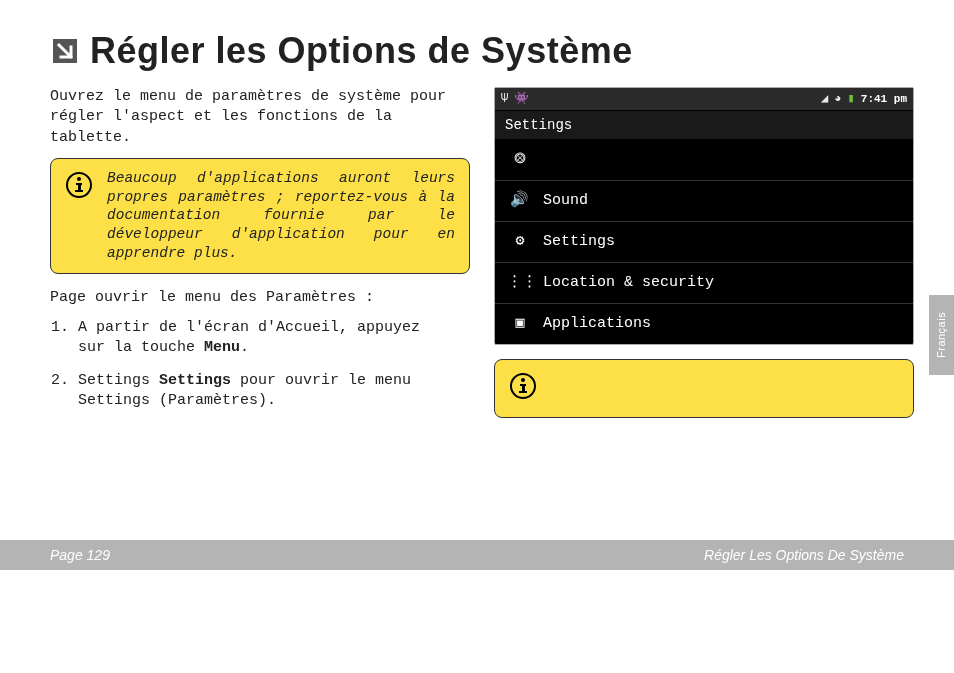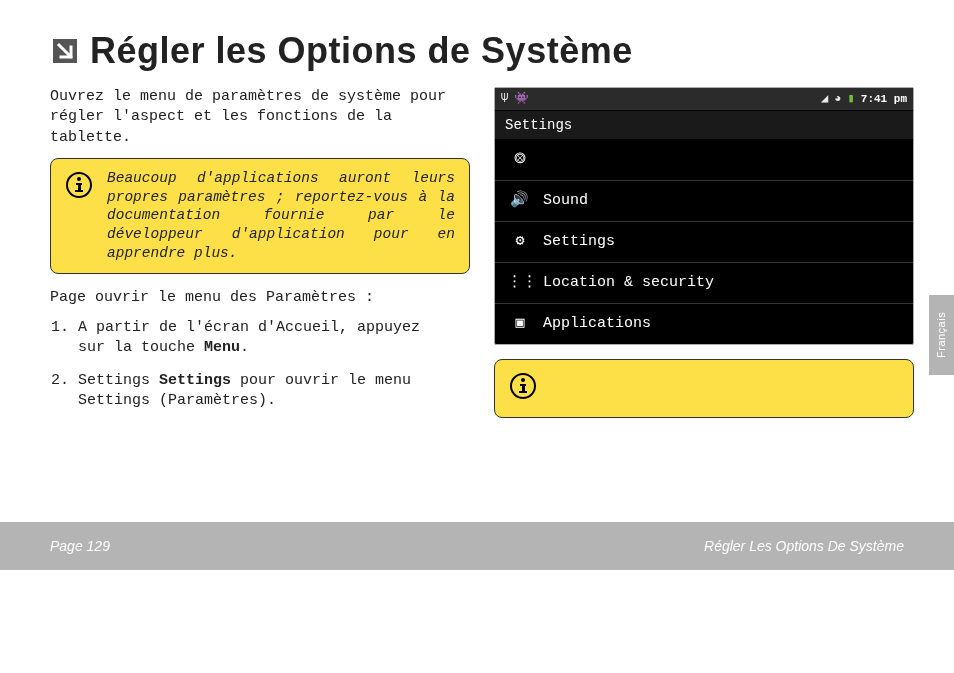--- a/index.html
+++ b/index.html
@@ -20,21 +20,21 @@
   .shot{border:1px solid #aaa;background:#000;color:#fff;border-radius:2px;margin:0 0 14px 0;}
   .statusbar{height:22px;background:#2b2b2b;display:flex;align-items:center;font-size:11px;padding:0 6px;gap:6px;}
   .statusbar .spacer{flex:1;}
   .statusbar .glyph{font-size:12px;opacity:0.9;}
   .shot-title{height:28px;background:#1a1a1a;display:flex;align-items:center;padding:0 10px;font-size:14px;border-top:1px solid #000;border-bottom:1px solid #000;}
   .shot ul{list-style:none;margin:0;padding:0;}
   .shot li{display:flex;align-items:center;height:40px;padding:0 12px;border-top:1px solid #333;font-size:15px;}
   .shot li:first-child{border-top:none;}
   .shot li .ic{width:26px;text-align:center;margin-right:10px;font-size:15px;}
   .lang-tab{position:absolute;right:0;top:295px;width:25px;height:80px;background:#b4b4b4;color:#fff;font-size:11px;writing-mode:vertical-rl;transform:rotate(180deg);text-align:center;line-height:25px;letter-spacing:0.5px;}
-  .footer{position:absolute;left:0;right:0;bottom:0;height:30px;background:#b4b4b4;color:#fff;font-style:italic;font-size:14px;display:flex;align-items:center;padding:9px 50px;}
+  .footer{position:absolute;left:0;right:0;bottom:0;height:30px;background:#b4b4b4;color:#fff;font-style:italic;font-size:14px;display:flex;align-items:center;padding:0 50px;}
   .footer .spacer{flex:1;}
 </style>
 </head>
 <body>
 
 <div id="page">
 
   <div class="heading">
     <h1>
       <span class="arrow-icon">

